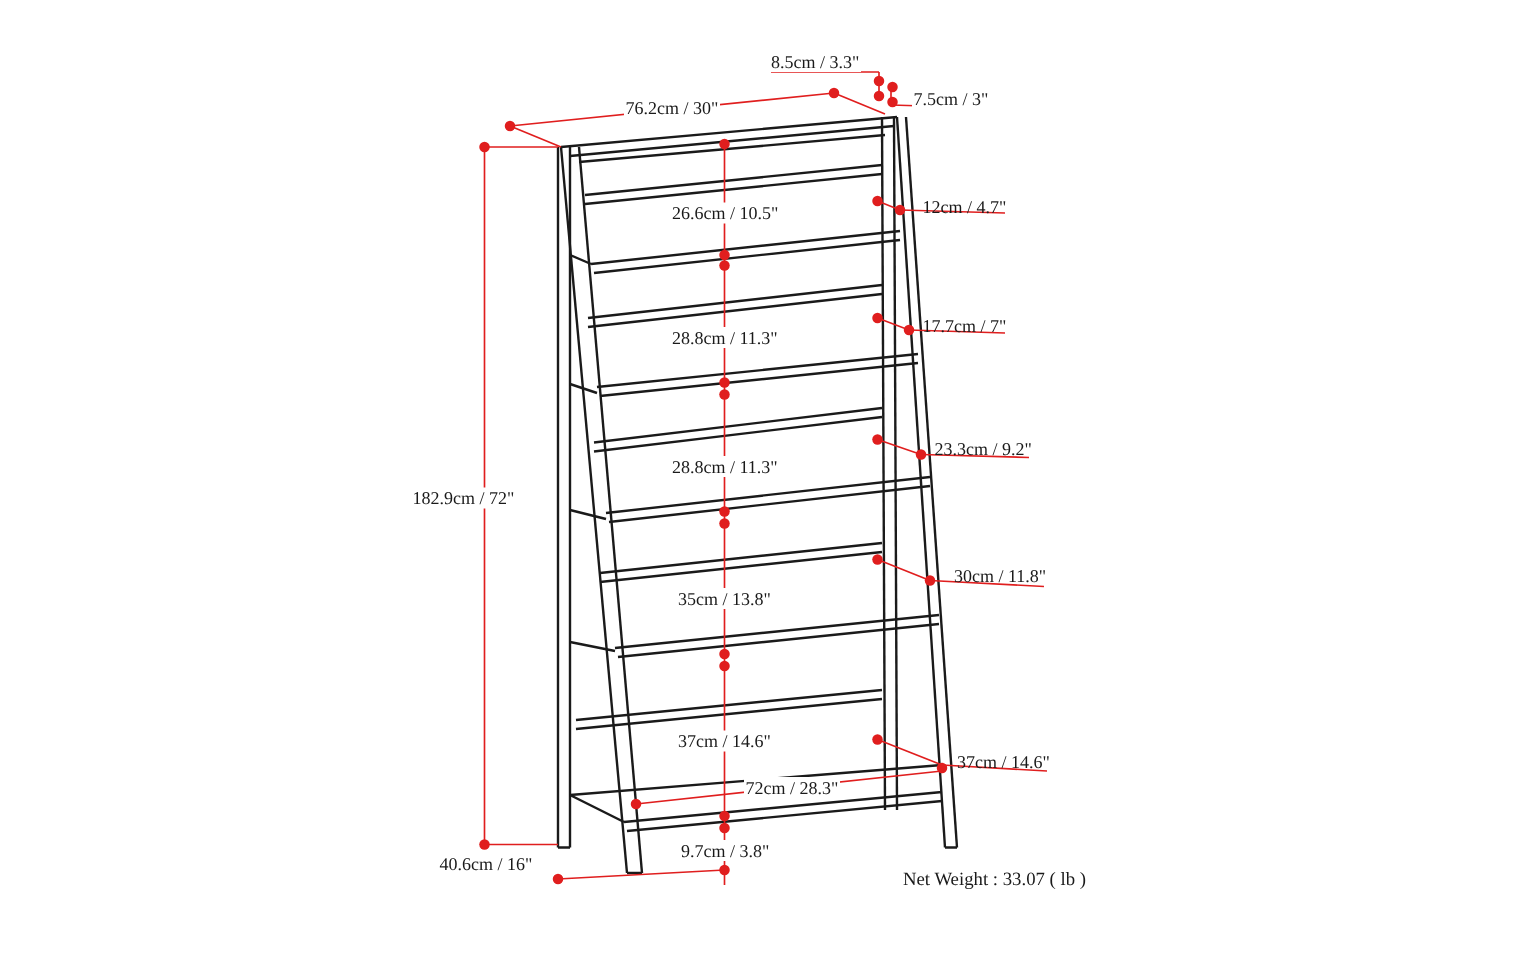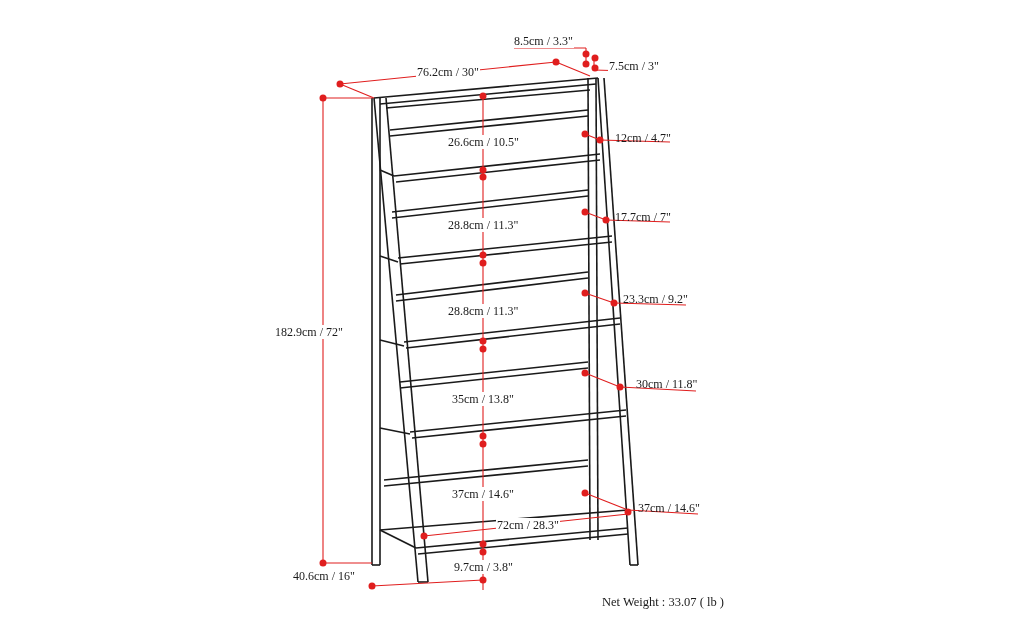--- a/index.html
+++ b/index.html
@@ -149,15 +149,15 @@
 
 <span class="lbl nobg" style="left:614px;top:131px;">12cm / 4.7"</span>
 <span class="lbl nobg" style="left:614px;top:210px;">17.7cm / 7"</span>
 <span class="lbl nobg" style="left:622px;top:292px;">23.3cm / 9.2"</span>
 <span class="lbl nobg" style="left:635px;top:377px;">30cm / 11.8"</span>
 <span class="lbl nobg" style="left:637px;top:501px;">37cm / 14.6"</span>
 
 <span class="lbl" style="left:496px;top:518px;">72cm / 28.3"</span>
 <span class="lbl" style="left:453px;top:560px;">9.7cm / 3.8"</span>
 
-<span class="lbl" style="left:601px;top:579px;font-size:12.5px;margin-top:16px;">Net Weight : 33.07 ( lb )</span>
+<span class="lbl" style="left:601px;top:579px;font-size:12.5px;">Net Weight : 33.07 ( lb )</span>
 
 </div>
 
 </body></html>

